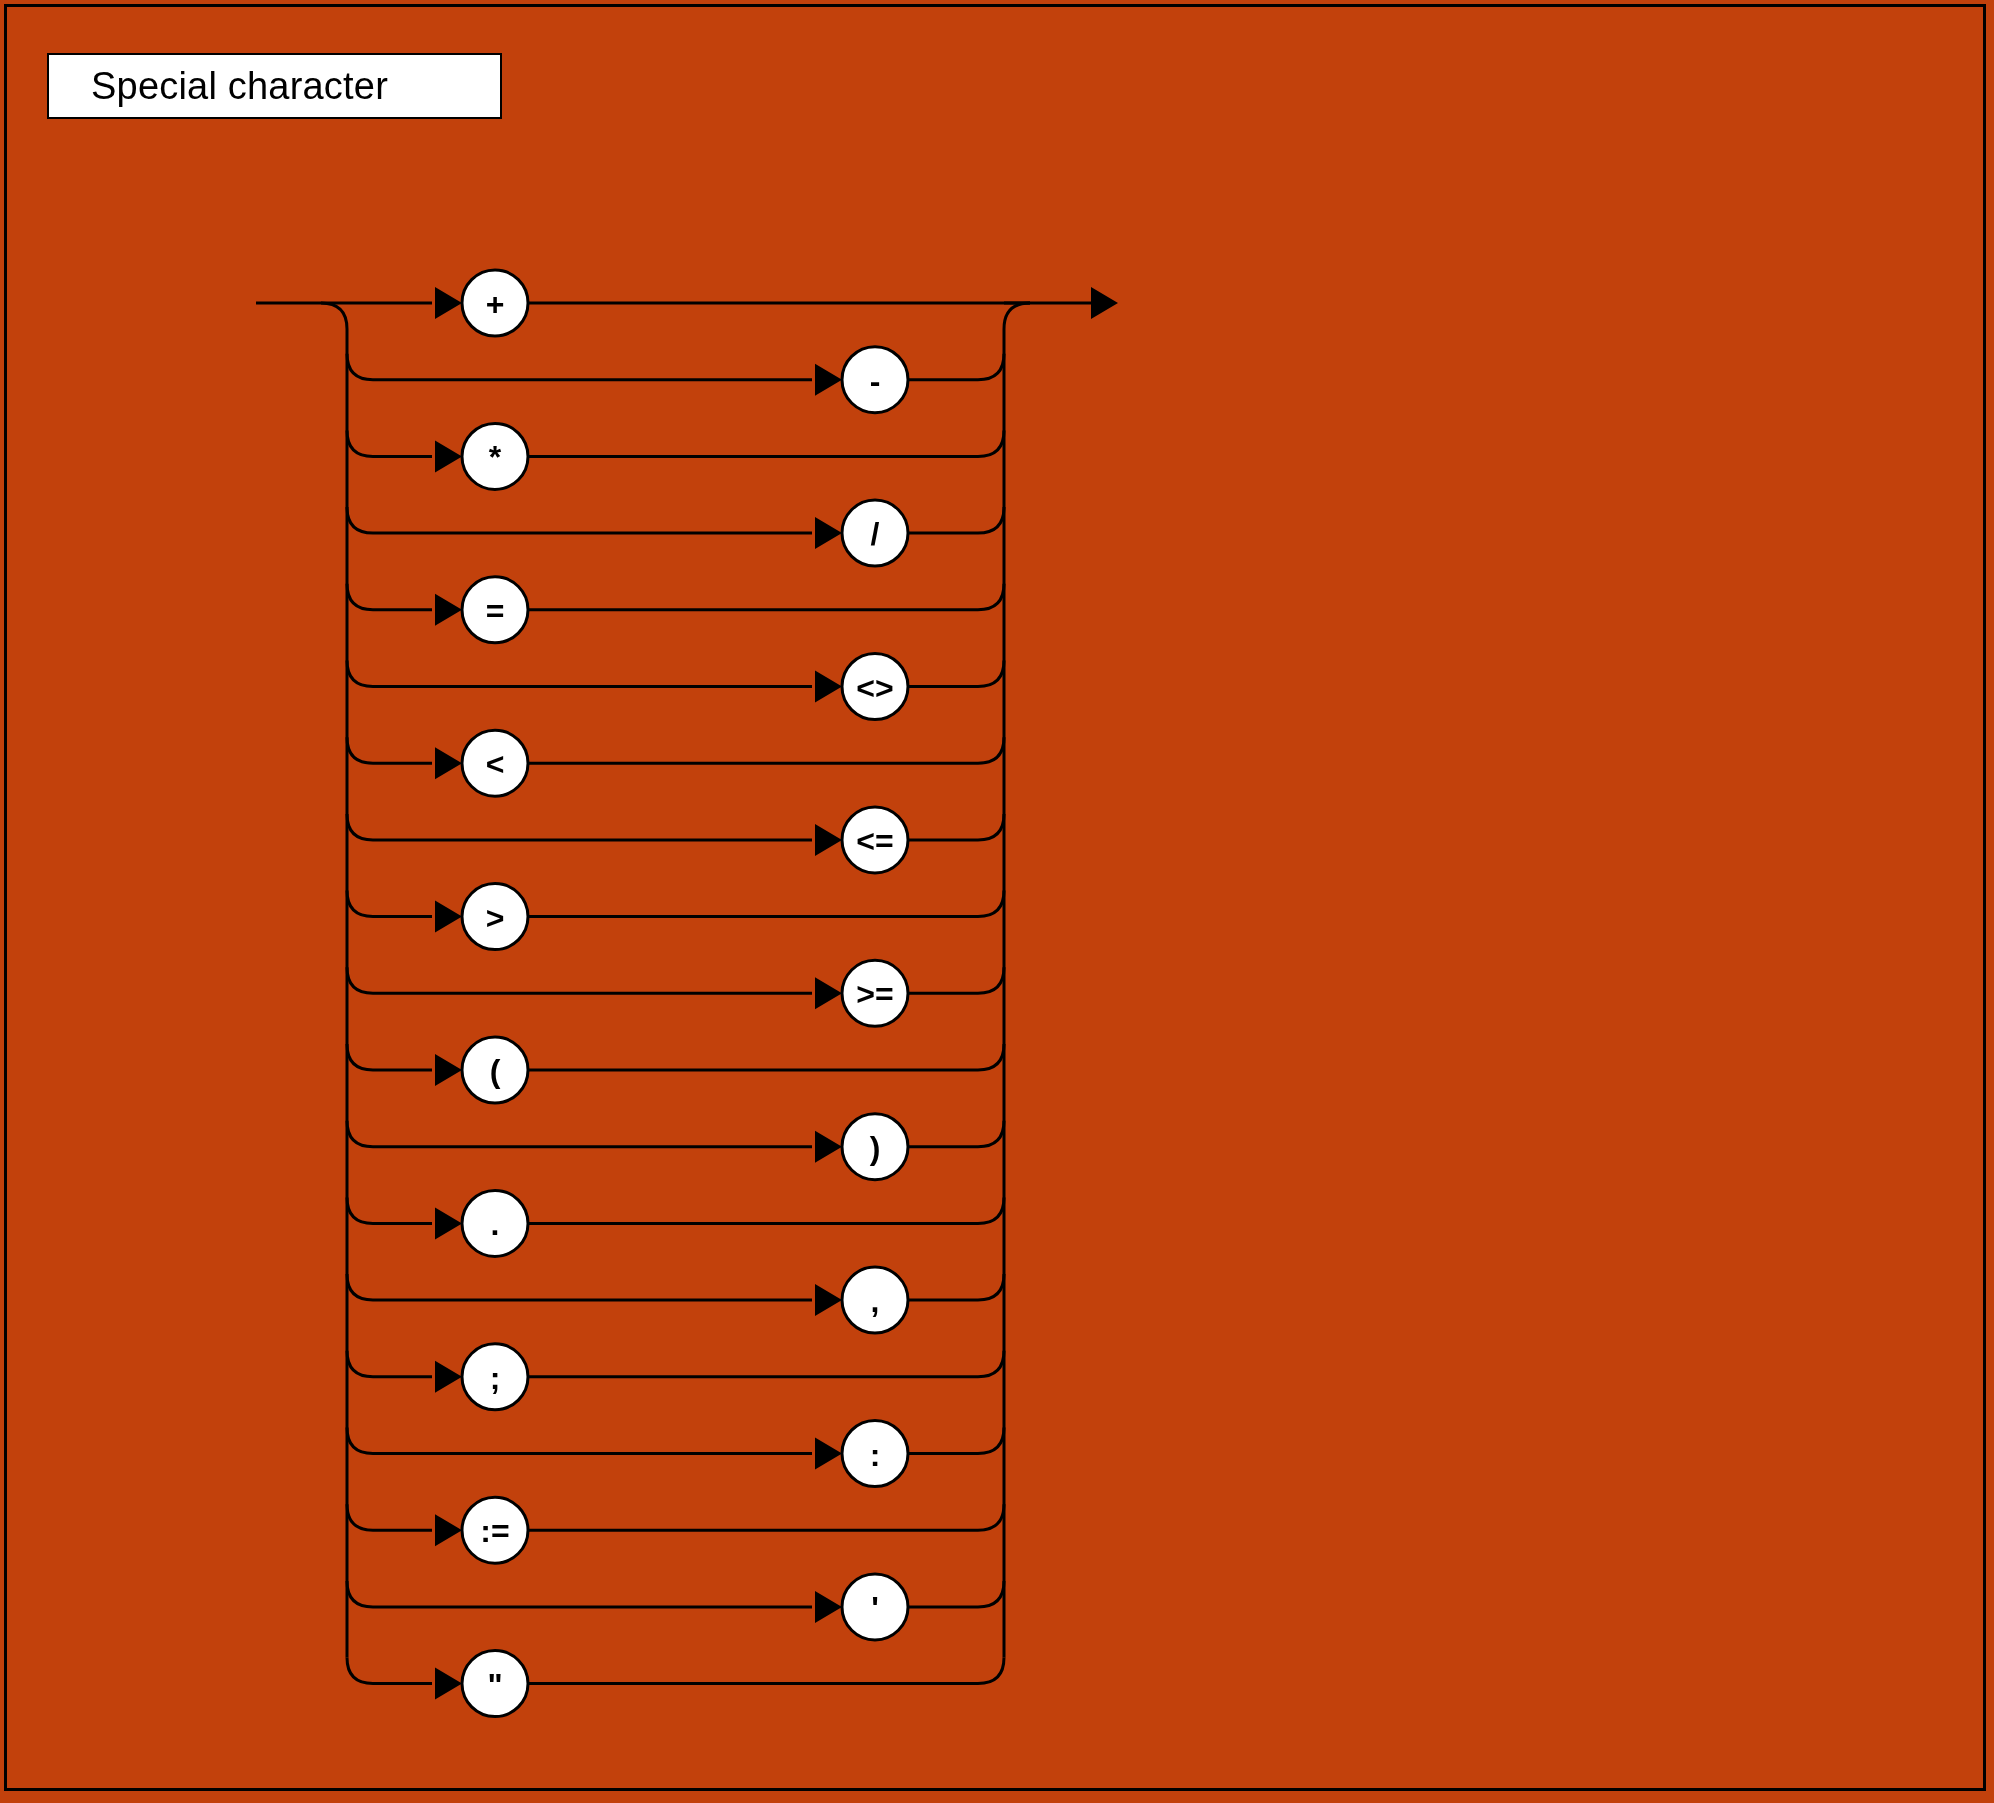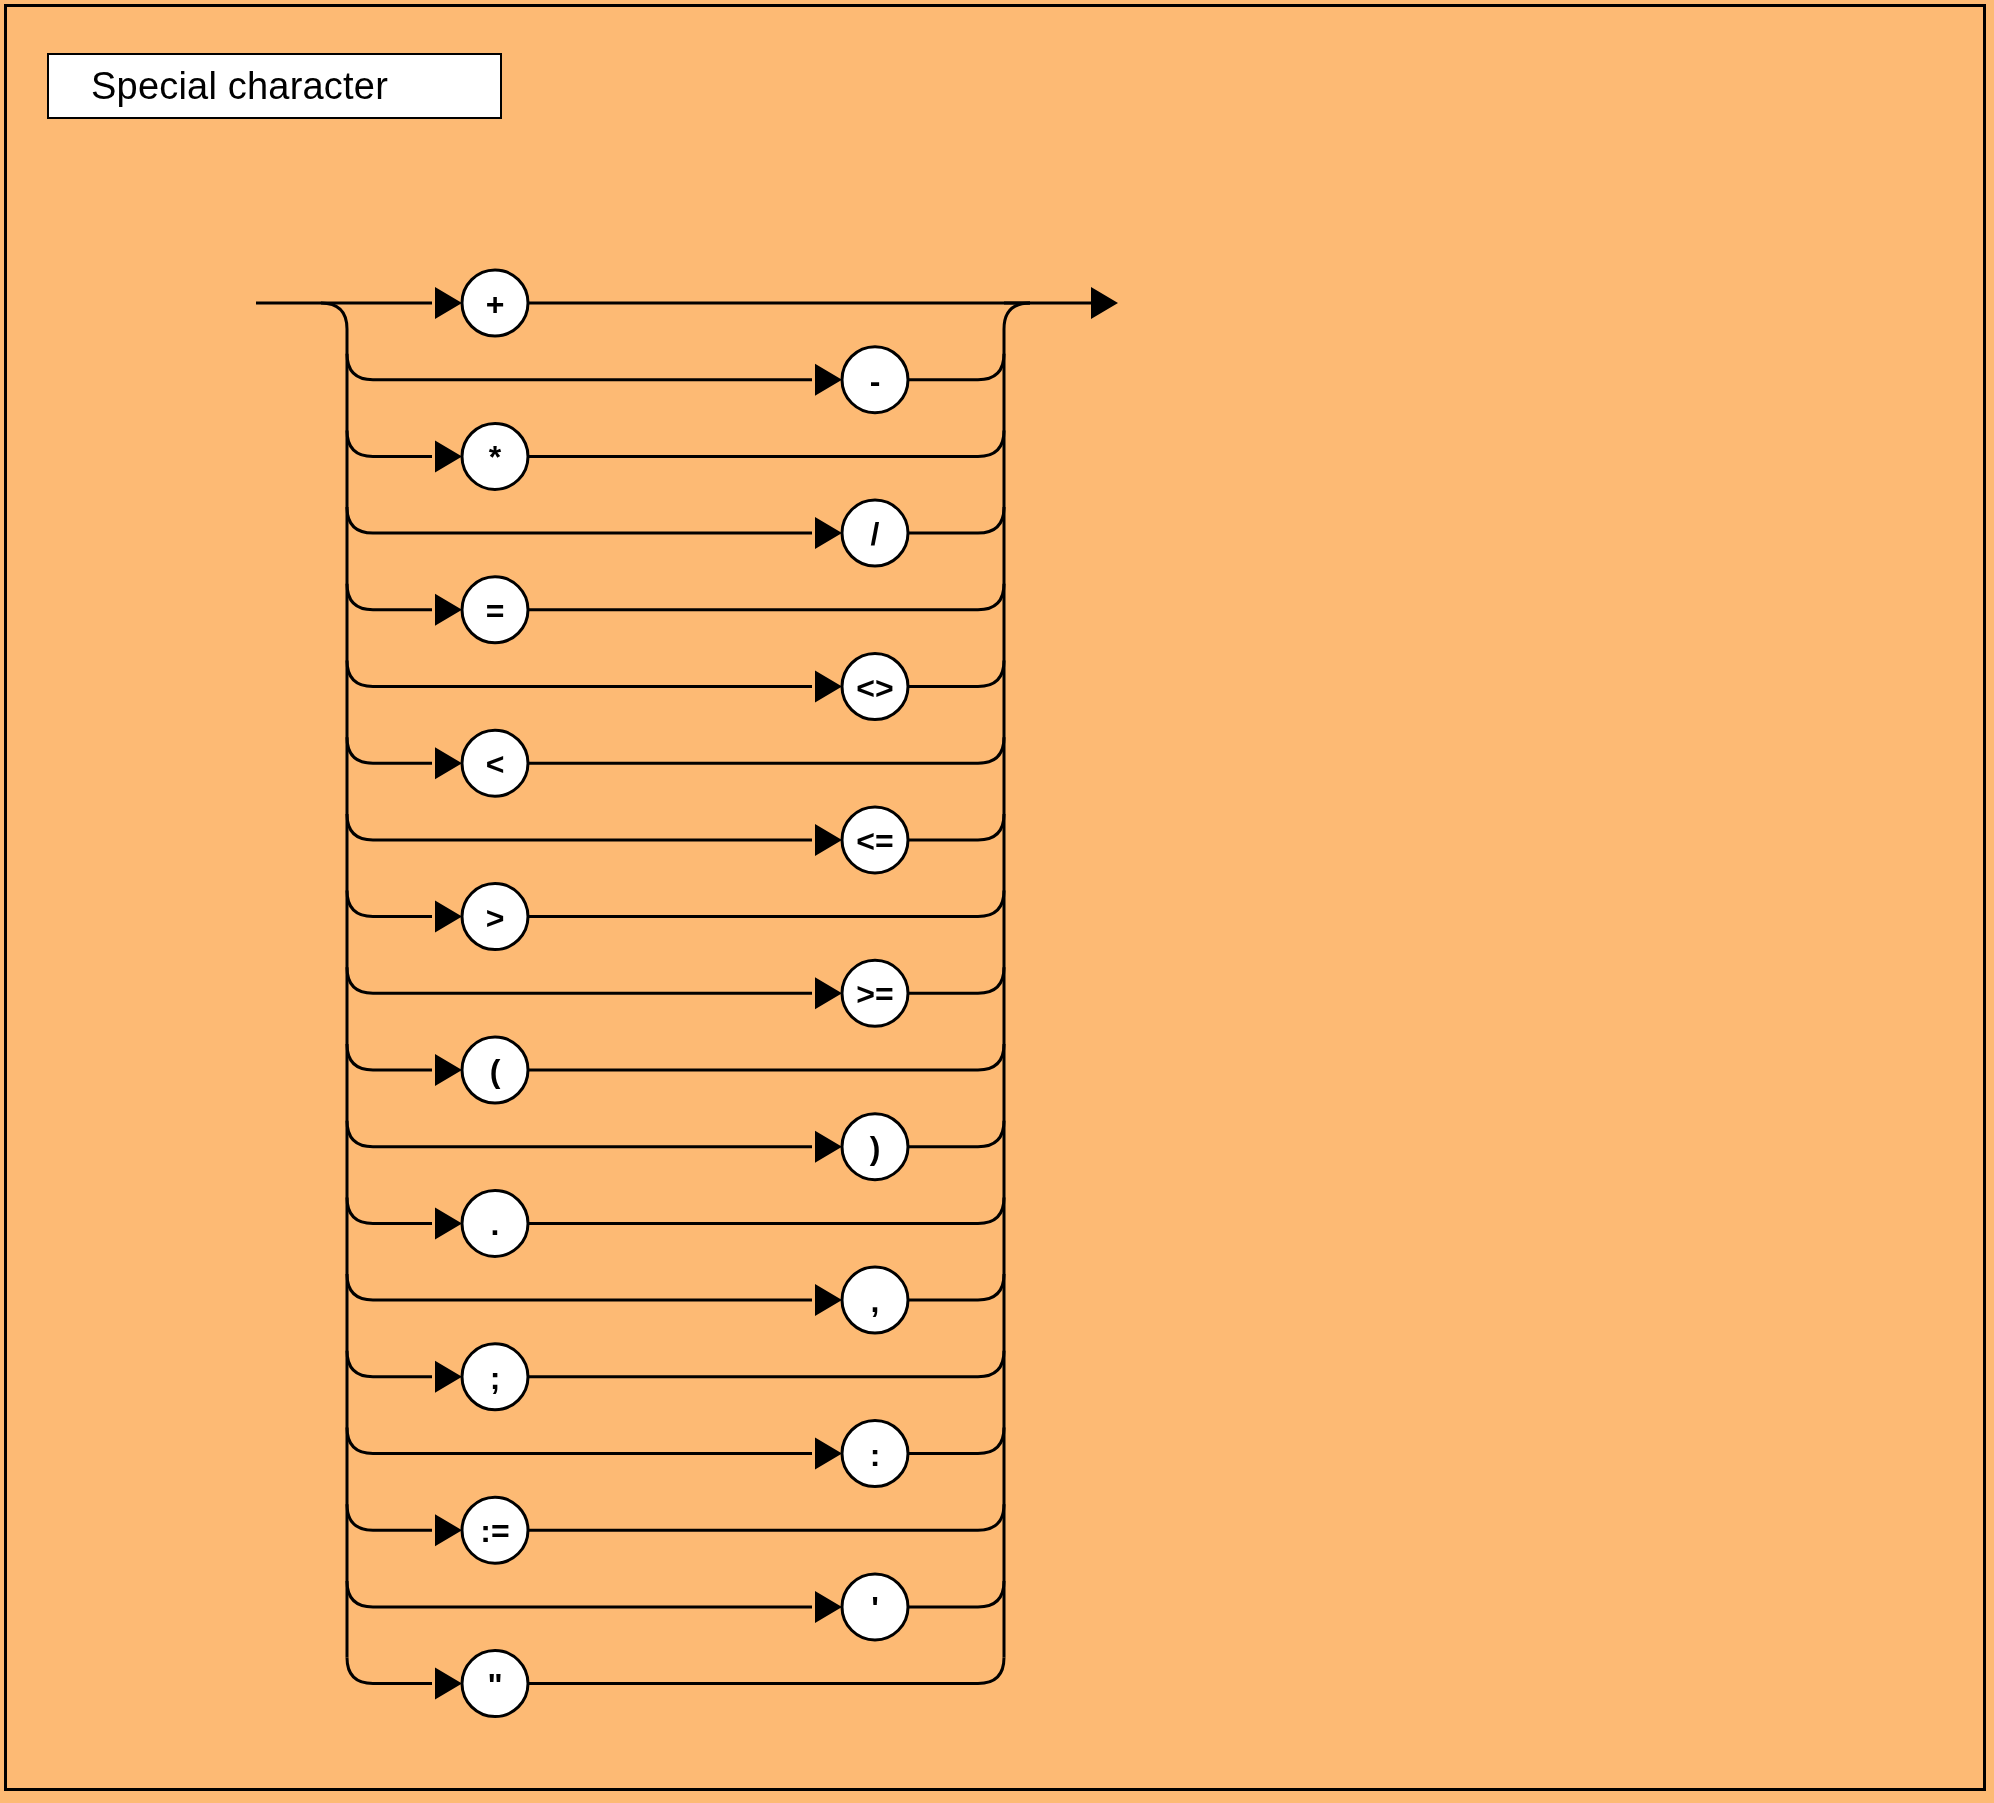--- a/index.html
+++ b/index.html
@@ -8,21 +8,21 @@
     padding: 0;
     background: #ffffff;
   }
   body {
     font-family: "Liberation Sans", sans-serif;
   }
   #canvas {
     position: relative;
     width: 1994px;
     height: 1803px;
-    background: #fdba74;
+    background: #c2410c;
     overflow: hidden;
   }
   #frame {
     position: absolute;
     left: 4px;
     top: 4px;
     width: 1982px;
     height: 1787px;
     border: 3px solid #000000;
     box-sizing: border-box;

